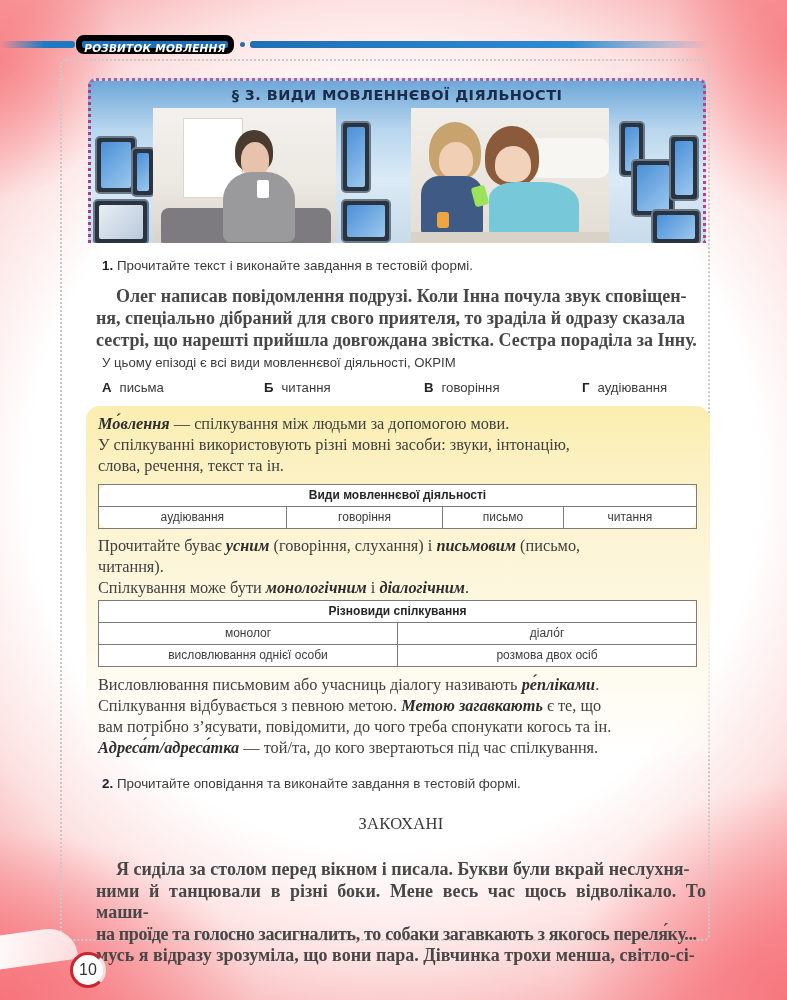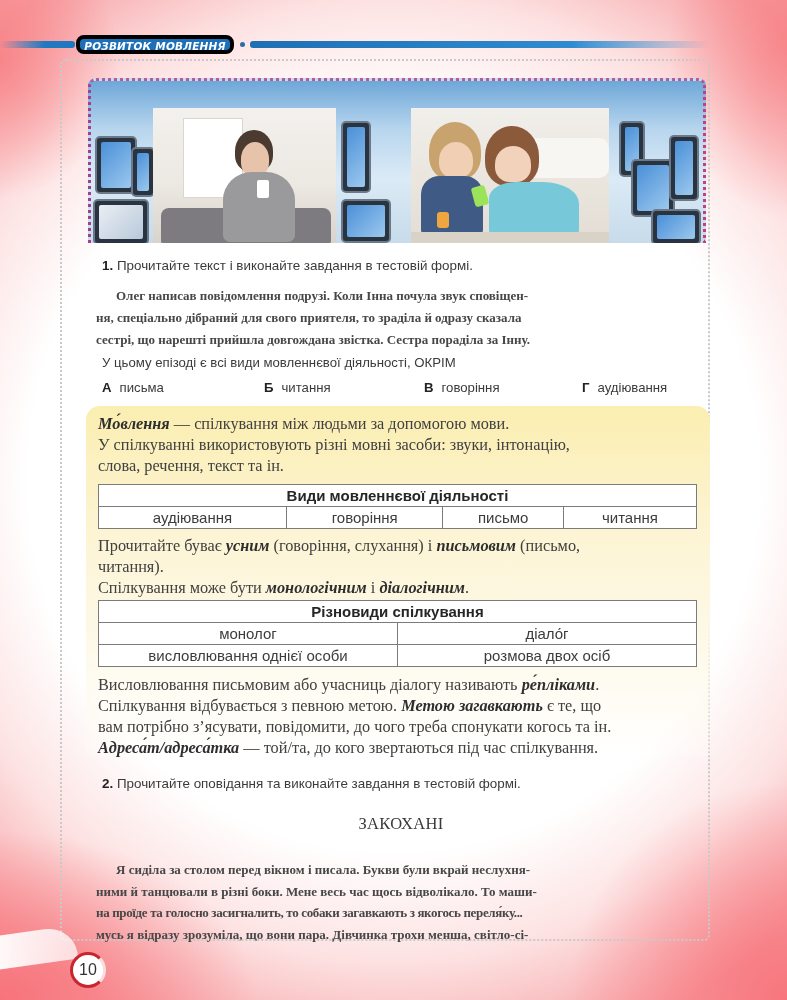--- a/index.html
+++ b/index.html
@@ -18,21 +18,21 @@
     background: radial-gradient(ellipse at 100% 100%, rgba(247,110,118,0.85), rgba(255,255,255,0) 70%); }
   .corner-tr { position:absolute; right:0; top:0; width:120px; height:220px;
     background: radial-gradient(ellipse at 100% 20%, rgba(247,120,125,0.7), rgba(255,255,255,0) 70%); }
 
   
   .header-line-left { position:absolute; left:0; top:41px; width:75px; height:7px;
     background: linear-gradient(90deg, rgba(30,120,190,0) 0%, #1f78c0 60%); border-radius: 0 3px 3px 0; }
   .header-line-right { position:absolute; left:250px; top:41px; width:460px; height:7px;
     background: linear-gradient(90deg, #1f6fb4 0%, #2f8bd0 70%, rgba(80,160,220,0) 100%); border-radius: 3px 0 0 3px; }
   .section-tag { position:absolute; left:76px; top:35px; width:158px; height:19px;
-    background:#1d6fb8; border:4px solid #000000; border-radius:8px;
+    background:#1d6fb8; border:6px solid #000000; border-radius:8px;
     color:#ffffff; font-family:"DejaVu Sans", sans-serif; font-weight:bold; font-style:italic;
     font-size:10.5px; line-height:15px; text-align:center; letter-spacing:0.2px; }
   .tag-dot { position:absolute; left:240px; top:42px; width:5px; height:5px; border-radius:50%; background:#2a6ea8; }
   .frame { position:absolute; left:60px; top:59px; width:650px; height:882px;
     border:2px dotted #c9c9c9; border-radius: 6px; }
 
   
   .banner { position:absolute; left:88px; top:78px; width:618px; height:165px;
     border-top:3px dotted #b45c9c; border-right:3px dotted #c04080; border-left:3px dotted #a04090;
     border-radius: 8px 8px 0 0; overflow:hidden;
@@ -42,36 +42,36 @@
   .tablet { position:absolute; border-radius:5px; background:#2a3440; border:2px solid #6a7a8a; }
   .tablet .scr { position:absolute; inset:4px; background: linear-gradient(135deg,#4a90d8,#9cc8ee); border-radius:2px; }
   .photo { position:absolute; top:27px; height:138px; overflow:hidden; }
   .photo-left { left:62px; width:183px; background: linear-gradient(180deg,#f3f1ee 0%,#ece8e2 55%,#d8d2cb 100%); }
   .photo-right { left:320px; width:198px; background: linear-gradient(180deg,#f1efeb 0%,#e9e4dc 60%,#e3ddd4 100%); }
   .shelf { position:absolute; background:#ffffff; border:1px solid #ddd6cc; }
   .person { position:absolute; border-radius: 50% 50% 40% 40%; }
   .sofa { position:absolute; background:#7d7a80; border-radius:8px; }
   .task { font-family:"Liberation Sans", sans-serif; font-size:13.4px; color:#3b3b3b; }
   .task b { font-weight:bold; color:#222; }
-  .para { font-family:"Liberation Serif", serif; font-weight:bold; font-size:13px; line-height:22px;
+  .para { font-family:"Liberation Serif", serif; font-weight:bold; font-size:18px; line-height:22px;
     color:#474747; text-align:justify; }
   .para.indent { text-indent: 20px; }
   .question { font-family:"Liberation Sans", sans-serif; font-size:13.2px; color:#3b3b3b; }
   .options { display:flex; font-family:"Liberation Sans", sans-serif; font-size:13.2px; color:#3b3b3b; }
   .opt { display:flex; gap:8px; }
   .opt .letter { font-weight:bold; color:#222; }
 
   .rule-box { position:absolute; left:86px; top:406px; width:624px; height:350px;
     border-radius: 14px 14px 0 0;
     background: linear-gradient(180deg, #fbeeb0 0%, #fcf3cf 30%, #fdf8e4 60%, rgba(255,255,255,0.2) 100%); }
   .rule-text { font-family:"Liberation Serif", serif; font-size:16.3px; line-height:21px; color:#404040; }
   .rule-text i.term { font-weight:bold; font-style:italic; color:#2e2e2e; }
 
   table.box { border-collapse:collapse; width:599px; font-family:"Liberation Sans", sans-serif;
-    font-size:15px; color:#3c3c3c; background:#ffffff; }
+    font-size:12px; color:#3c3c3c; background:#ffffff;border-radius:12px; }
   table.box td, table.box th { border:1.5px solid #7b7b7b; height:20px; text-align:center; padding:0; }
   table.box th { font-weight:bold; color:#262626; }
 
   .page-number { position:absolute; left:70px; top:952px; width:36px; height:36px; border-radius:50%;
     border:3px solid #c8262e; border-right-color: rgba(200,38,46,0.15); border-bottom-color:#c8262e;
     background:#ffffff; font-family:"Liberation Sans", sans-serif; font-size:16px; color:#333;
     line-height:30px; text-align:center; }
   .swoosh { position:absolute; left:0; top:930px; width:78px; height:34px;
     background: linear-gradient(90deg, rgba(255,255,255,0.95), rgba(255,255,255,0.7));
     border-radius: 0 40px 0 0; transform: skewY(-8deg); }
@@ -136,20 +136,21 @@
     <div class="person" style="left:28px;top:34px;width:34px;height:36px;background:#f0cfb5;"></div>
     <div class="person" style="left:10px;top:68px;width:62px;height:60px;background:#3f5a85;border-radius:30% 30% 10% 10%;"></div>
     <div class="person" style="left:74px;top:18px;width:54px;height:60px;background:#8a5a3a;"></div>
     <div class="person" style="left:84px;top:38px;width:36px;height:36px;background:#f2d2bb;"></div>
     <div class="person" style="left:78px;top:74px;width:90px;height:54px;background:#77c9d9;border-radius:30% 40% 10% 10%;"></div>
     <div style="position:absolute;left:62px;top:78px;width:14px;height:20px;background:#9be35a;border-radius:3px;transform:rotate(-15deg);"></div>
     <div style="position:absolute;left:26px;top:104px;width:12px;height:16px;background:#f0a640;border-radius:3px;"></div>
     <div style="position:absolute;left:0;top:124px;width:198px;height:14px;background:#d9d2c6;"></div>
   </div>
 
+  <div class="banner-title">§ 3.  ВИДИ  МОВЛЕННЄВОЇ  ДІЯЛЬНОСТІ</div>
 </div>
 
 <div style="position:absolute;left:102px;top:258px;" class="task">
   <b>1.</b>
   <span>Прочитайте текст і виконайте завдання в тестовій формі.</span>
 </div>
 
 <div style="position:absolute;left:96px;top:285px;width:610px;">
   <div class="para indent">Олег написав повідомлення подрузі. Коли Інна почула звук сповіщен-</div>
   <div class="para">ня, спеціально дібраний для свого приятеля, то зраділа й одразу сказала</div>

